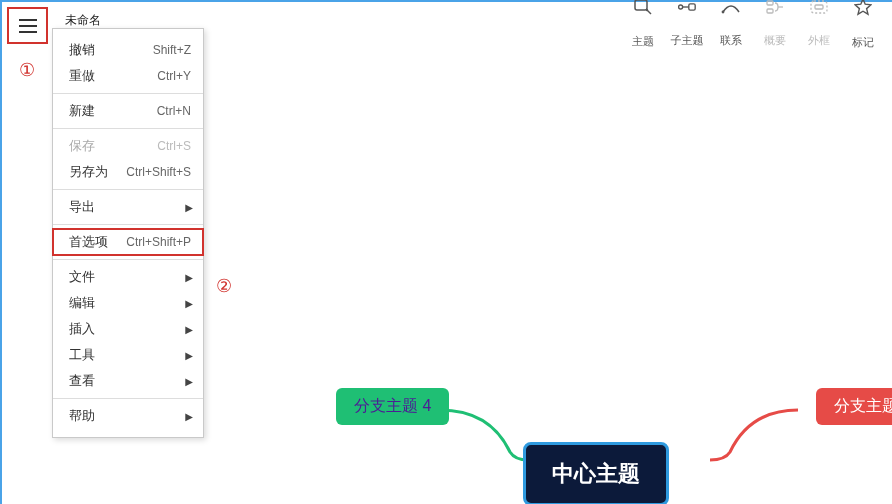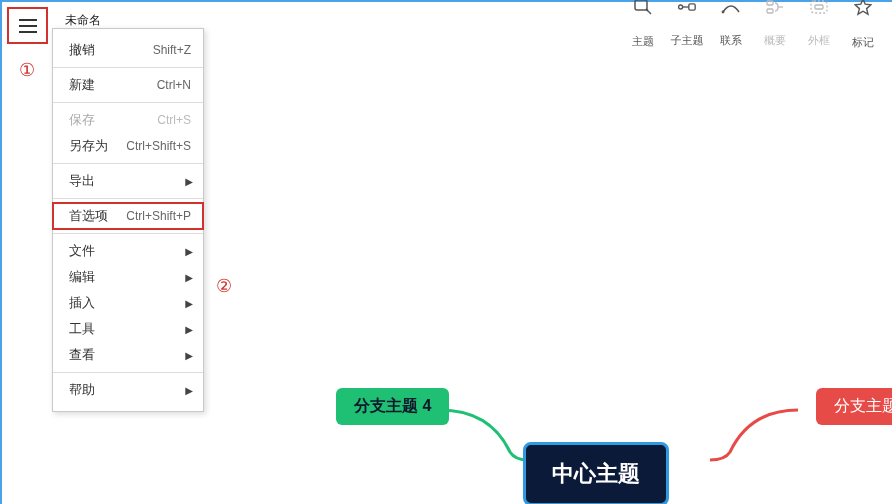--- a/index.html
+++ b/index.html
@@ -28,21 +28,21 @@
   .menu-item.disabled { color:#aaa; }
   .menu-item .label { flex:0 0 auto; }
   .menu-item .shortcut { font-size:12px; color:#666; }
   .menu-item.disabled .shortcut { color:#bbb; }
   .menu-item .arrow { position:absolute; right:10px; font-size:10px; color:#444; }
   .menu-sep { height:1px; background:#ddd; margin:4px 0; }
   .menu-item.highlight { outline:2px solid #d1322d; outline-offset:-1px; background:#fff;text-align:center; }
 
   .node { position:absolute; border-radius:6px; padding:8px 18px; font-size:16px; font-weight:500; white-space:nowrap; }
   .node.center { background:#0c1a3a; color:#fff; font-size:22px; font-weight:600; padding:14px 26px; border:3px solid #2f9adf; border-radius:8px; }
-  .node.green { background:#1fbf74; color:#0f172a;font-weight:bold; }
+  .node.green { background:#1fbf74; color:#4c1d95; }
   .node.red { background:#e64b47; color:#fff; }
 
   svg.link { position:absolute; overflow:visible; pointer-events:none; }
 </style>
 </head>
 <body>
 
 <div class="top-border"></div>
 <div class="left-border"></div>
 
@@ -116,20 +116,24 @@
         </svg>
     </span>
     <span class="lbl">标记</span>
   </div>
 </div>
 
 <div class="menu">
   <div class="menu-item">
     <span class="label">撤销</span>
     <span class="shortcut">Shift+Z</span>
+  </div>
+  <div class="menu-item">
+    <span class="label">重做</span>
+    <span class="shortcut">Ctrl+Y</span>
   </div>
   <div class="menu-sep"></div>
   <div class="menu-item">
     <span class="label">新建</span>
     <span class="shortcut">Ctrl+N</span>
   </div>
   <div class="menu-sep"></div>
   <div class="menu-item disabled">
     <span class="label">保存</span>
     <span class="shortcut">Ctrl+S</span>

